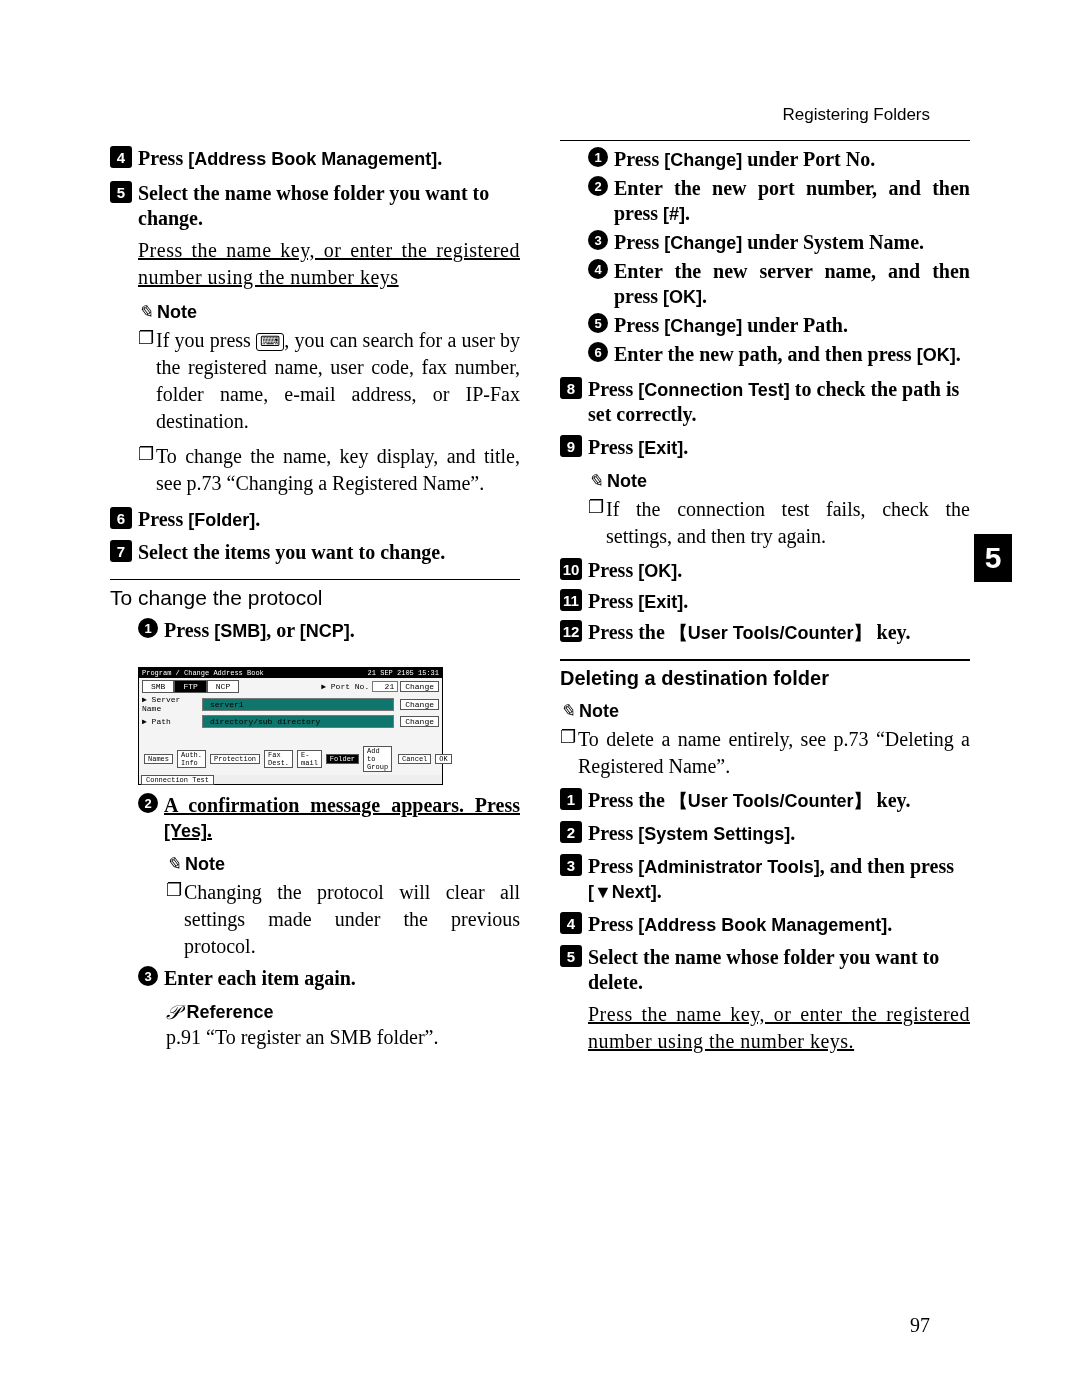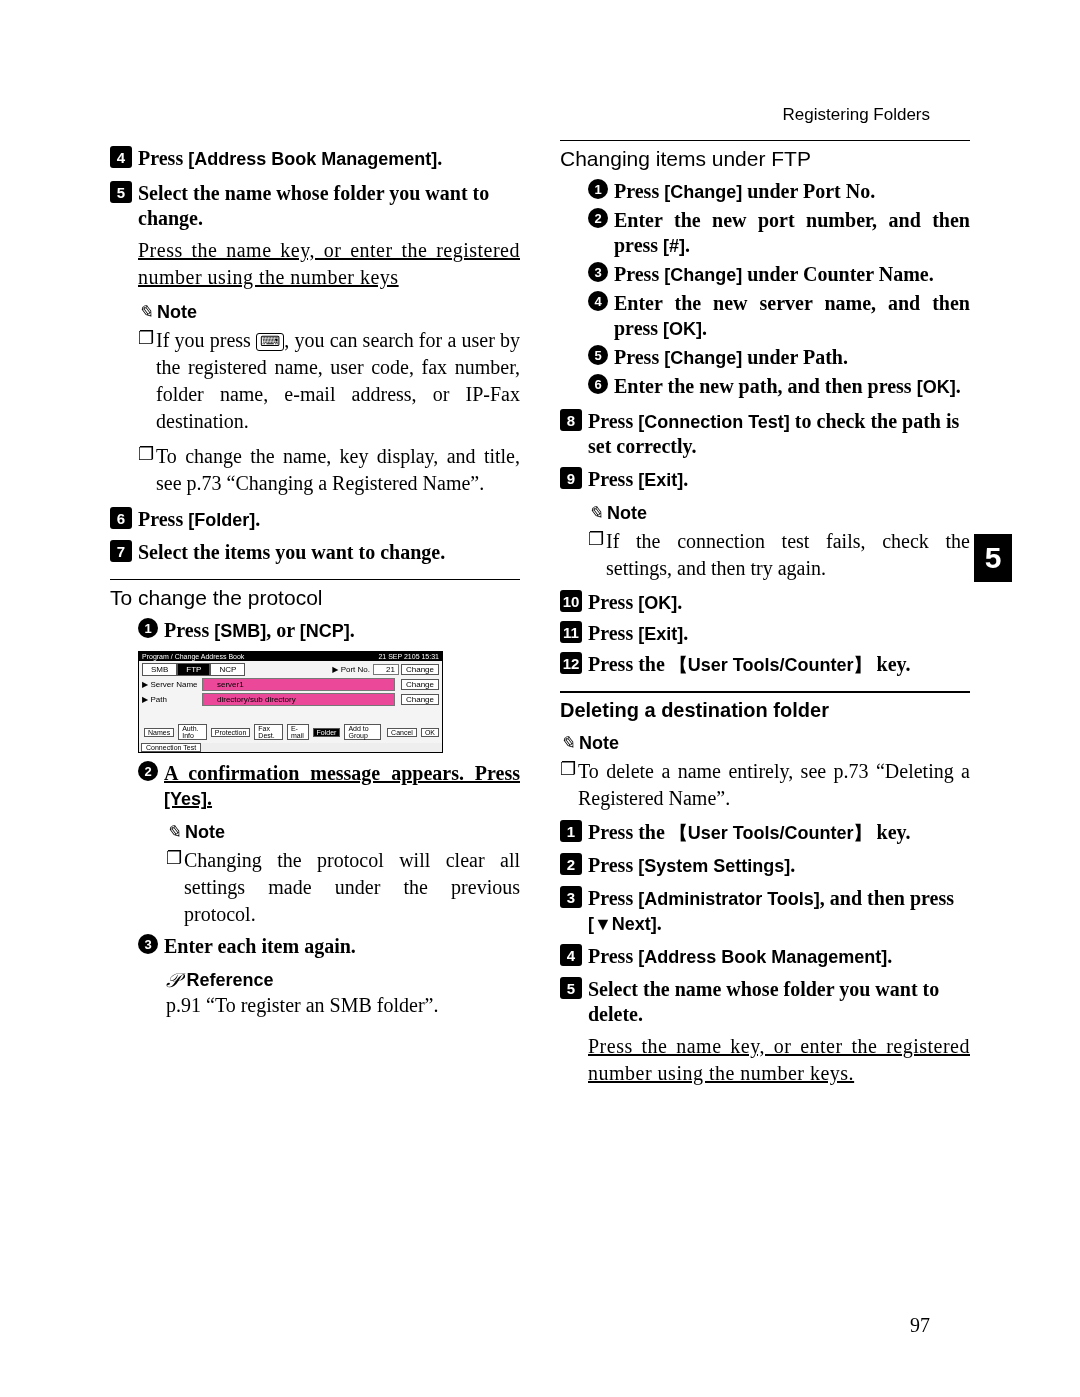--- a/index.html
+++ b/index.html
@@ -153,24 +153,24 @@
     line-height: 16px;
     vertical-align: 1px;
   }
   .ref-icon {
     font-size: 20px;
     font-style: italic;
     margin-right: 2px;
   }
   .screenshot {
     width: 305px;
-    margin: 8px 0 8px 0;
+    margin: 24px 0 8px 0;
     border: 1px solid #000;
     background: #eee;
-    font-family: Liberation Sans, sans-serif;
+    font-family: Liberation Mono, monospace;
     font-size: 8px;
     color: #000;
     box-sizing: border-box;
   }
   .ss-titlebar {
     background: #000;
     color: #fff;
     font-size: 7px;
     display: flex;
     justify-content: space-between;
@@ -203,22 +203,22 @@
     background: #fff;
     padding: 0 4px;
     font-size: 8px;
     margin-left: 2px;
   }
   .ss-row { display: flex; align-items: center; margin: 2px 0; }
   .ss-row .lbl { width: 60px; font-size: 8px; }
   .ss-row .fld {
     flex: 1;
     border: 1px solid #777;
-    background: #ec4899;
-    padding: 1px 14px;
+    background: #0f766e;
+    padding: 1px 7px;
     font-size: 8px;
     margin-right: 4px;
   }
   .ss-bottom {
     display: flex;
     gap: 2px;
     margin-top: 18px;
     align-items: center;
   }
   .ss-bottom .ss-btn { padding: 0 3px; font-size: 7px; }
@@ -378,38 +378,37 @@
         <span class="ref-icon">𝒫</span>
         <span class="note-label">Reference</span>
       </div>
       <div class="body-text indent2" style="text-align:justify;">p.91 “To register an SMB folder”.</div>
 
     </div>
 
     <div class="col">
 
       <hr class="hr-thin" style="margin-top:0;">
-      <div class="section-sub">Changing items under FTP</div>
 
       <div class="sub indent1">
         <span class="circ">1</span>
         <div class="sub-body">
           <span>Press </span><span class="sans-bold">[Change]</span><span> under Port No.</span>
         </div>
       </div>
       <div class="sub indent1">
         <span class="circ">2</span>
         <div class="sub-body" style="text-align:justify;">
           <span>Enter the new port number, and then press </span><span class="sans-bold">[#]</span><span>.</span>
         </div>
       </div>
       <div class="sub indent1">
         <span class="circ">3</span>
         <div class="sub-body stretch" style="text-align-last:left;">
-          <span>Press </span><span class="sans-bold">[Change]</span><span> under Counter Name.</span>
+          <span>Press </span><span class="sans-bold">[Change]</span><span> under System Name.</span>
         </div>
       </div>
       <div class="sub indent1">
         <span class="circ">4</span>
         <div class="sub-body">
           <span>Enter the new server name, and then press </span><span class="sans-bold">[OK]</span><span>.</span>
         </div>
       </div>
       <div class="sub indent1">
         <span class="circ">5</span>

